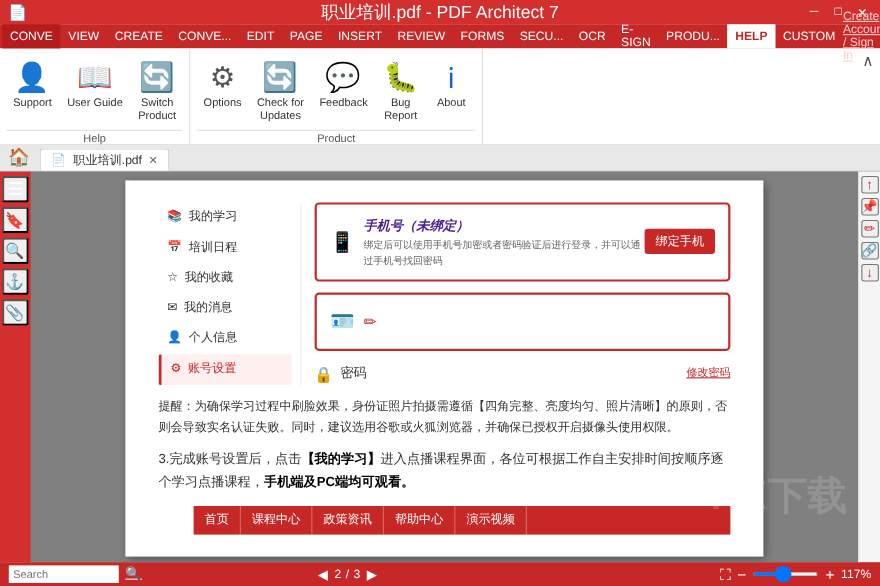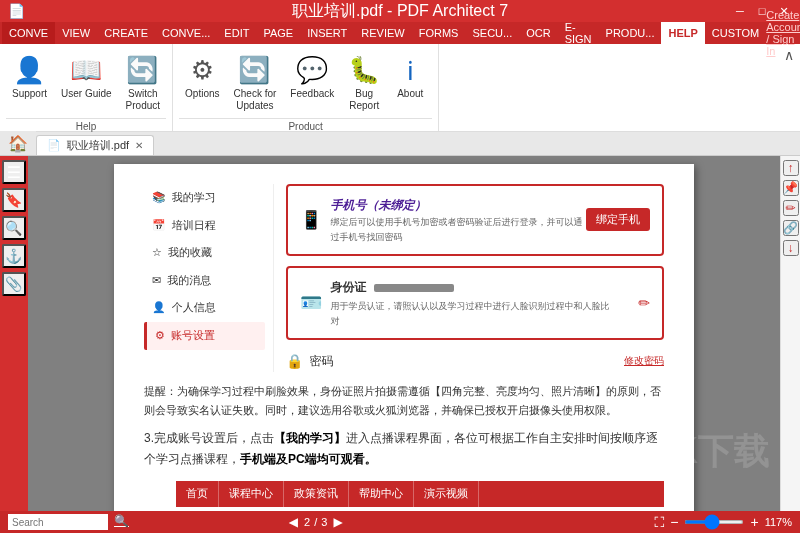--- a/index.html
+++ b/index.html
@@ -434,27 +434,20 @@
               <div>
                 <div class="phone-title">手机号（未绑定）</div>
                 <div class="phone-subtitle" style="font-size:9px; max-width:280px;">绑定后可以使用手机号加密或者密码验证后进行登录，并可以通过手机号找回密码</div>
               </div>
             </div>
             <button class="bind-btn">绑定手机</button>
           </div>
 
           <div class="id-box">
             <span class="id-icon">🪪</span>
-            <div class="id-info">
-              <div style="display:flex; align-items:center; gap:8px;">
-                <span style="font-size:12px; font-weight:bold;">身份证</span>
-                <span class="id-masked"></span>
-              </div>
-              <div class="id-subtitle" style="font-size:9px; max-width:280px;">用于学员认证，请照认认以及学习过程中进行人脸识别过程中和人脸比对</div>
-            </div>
             <span style="color:#c62828; cursor:pointer; font-size:14px;">✏</span>
           </div>
 
           <div class="password-section">
             <div style="display:flex; align-items:center;">
               <span style="font-size:14px;">🔒</span>
               <span style="margin-left:6px; font-size:12px;">密码</span>
               <span class="modify-link" style="margin-left:auto;">修改密码</span>
             </div>
           </div>

